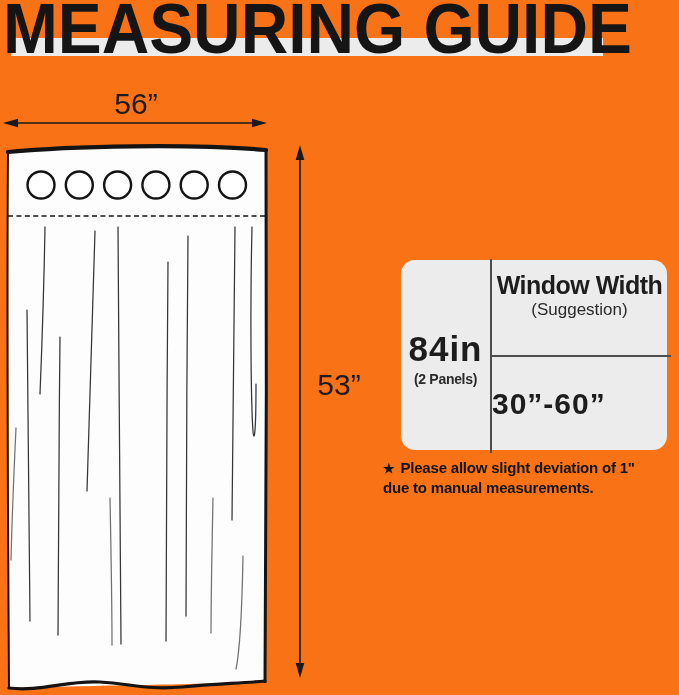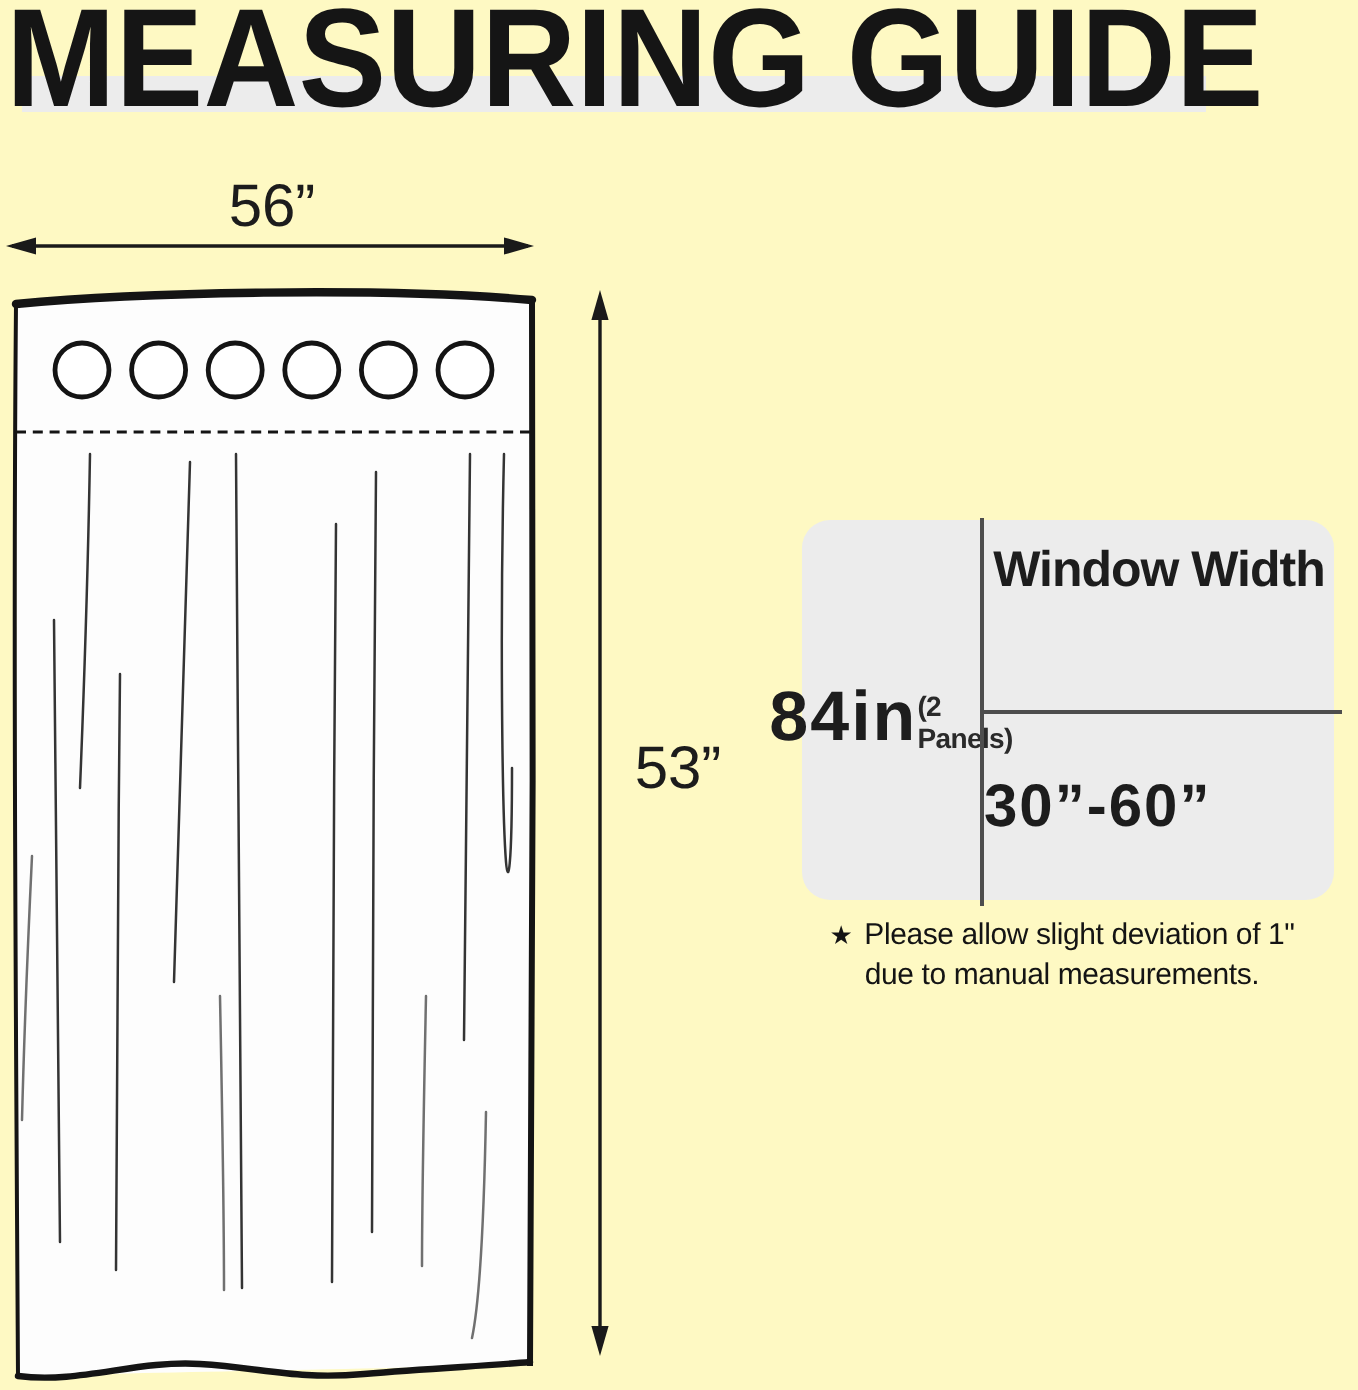--- a/index.html
+++ b/index.html
@@ -1,19 +1,19 @@
 <!DOCTYPE html>
 <html><head>
 <meta charset="utf-8">
 <style>
   * { margin:0; padding:0; box-sizing:border-box; }
   html,body { background:#fff; }
   .canvas {
     position:relative; width:679px; height:695px;
-    background:#fef9c3; overflow:hidden;
+    background:#f97316; overflow:hidden;
     font-family:"Liberation Sans", sans-serif;
     color:#1a1a1a;
   }
   
   .title-bar {
     position:absolute; left:11px; top:38px; width:592px; height:18px;
     background:#ececec; z-index:0;
   }
   .page-title {
     position:absolute; left:3px; top:-6px; z-index:1;
@@ -31,21 +31,21 @@
   }
   .dim-w { left:96px; top:87px; width:80px; }
   .dim-h { left:299px; top:368px; width:80px; }
   
   .size-table {
     position:absolute; left:401px; top:260px; width:266px; height:190px;
     background:#ececec; border-radius:14px; z-index:1;
   }
   .cell-left {
     position:absolute; left:0; top:0; width:89px; height:190px;
-    display:flex; align-items:center; justify-content:center;
+    display:flex; flex-direction:column; align-items:center; justify-content:center;
     padding-top:8px;
   }
   .size-big { font-size:35px; font-weight:bold; letter-spacing:1px; color:#1d1d1d; line-height:1.05; }
   .size-sub { font-size:14px; font-weight:bold; color:#2a2a2a; margin-top:3px; letter-spacing:-0.3px; }
   .vdiv {
     position:absolute; left:89px; top:-1px; width:2px; height:194px; background:#4d4d4d;
   }
   .hdiv {
     position:absolute; left:89px; top:95px; width:181px; height:2px; background:#4d4d4d;
   }
@@ -57,21 +57,21 @@
   .tbl-header { font-size:25px; font-weight:bold; color:#1d1d1d; line-height:1.05; letter-spacing:-0.5px; white-space:nowrap; }
   .tbl-subheader { font-size:17px; font-weight:normal; color:#2a2a2a; margin-top:2px; }
   .cell-br {
     position:absolute; left:91px; top:97px; width:175px; height:93px;
     display:flex; align-items:center; justify-content:flex-start;
   }
   .range { font-size:30px; font-weight:bold; letter-spacing:1px; color:#1d1d1d; white-space:nowrap; }
   
   .note {
     position:absolute; left:383px; top:458px; width:296px; z-index:1;
-    text-align:center; font-size:15px; font-weight:normal; letter-spacing:-0.2px;
+    text-align:left; font-size:15px; font-weight:bold; letter-spacing:-0.2px;
     color:#141414; line-height:1.3;
   }
   .note-line { white-space:nowrap; }
   .star { font-size:13px; margin-right:2px; }
 </style>
 </head>
 <body>
 
 <div class="canvas">
 
@@ -131,20 +131,21 @@
   <div class="dim-label dim-h">53”</div>
 
   <div class="size-table">
     <div class="cell-left">
       <div class="size-big">84in</div>
       <div class="size-sub">(2 Panels)</div>
     </div>
     <div class="vdiv"></div>
     <div class="cell-tr">
       <div class="tbl-header">Window Width</div>
+      <div class="tbl-subheader">(Suggestion)</div>
     </div>
     <div class="hdiv"></div>
     <div class="cell-br">
       <div class="range">30”-60”</div>
     </div>
   </div>
 
   <div class="note">
     <div class="note-line">
       <span class="star">★</span>

